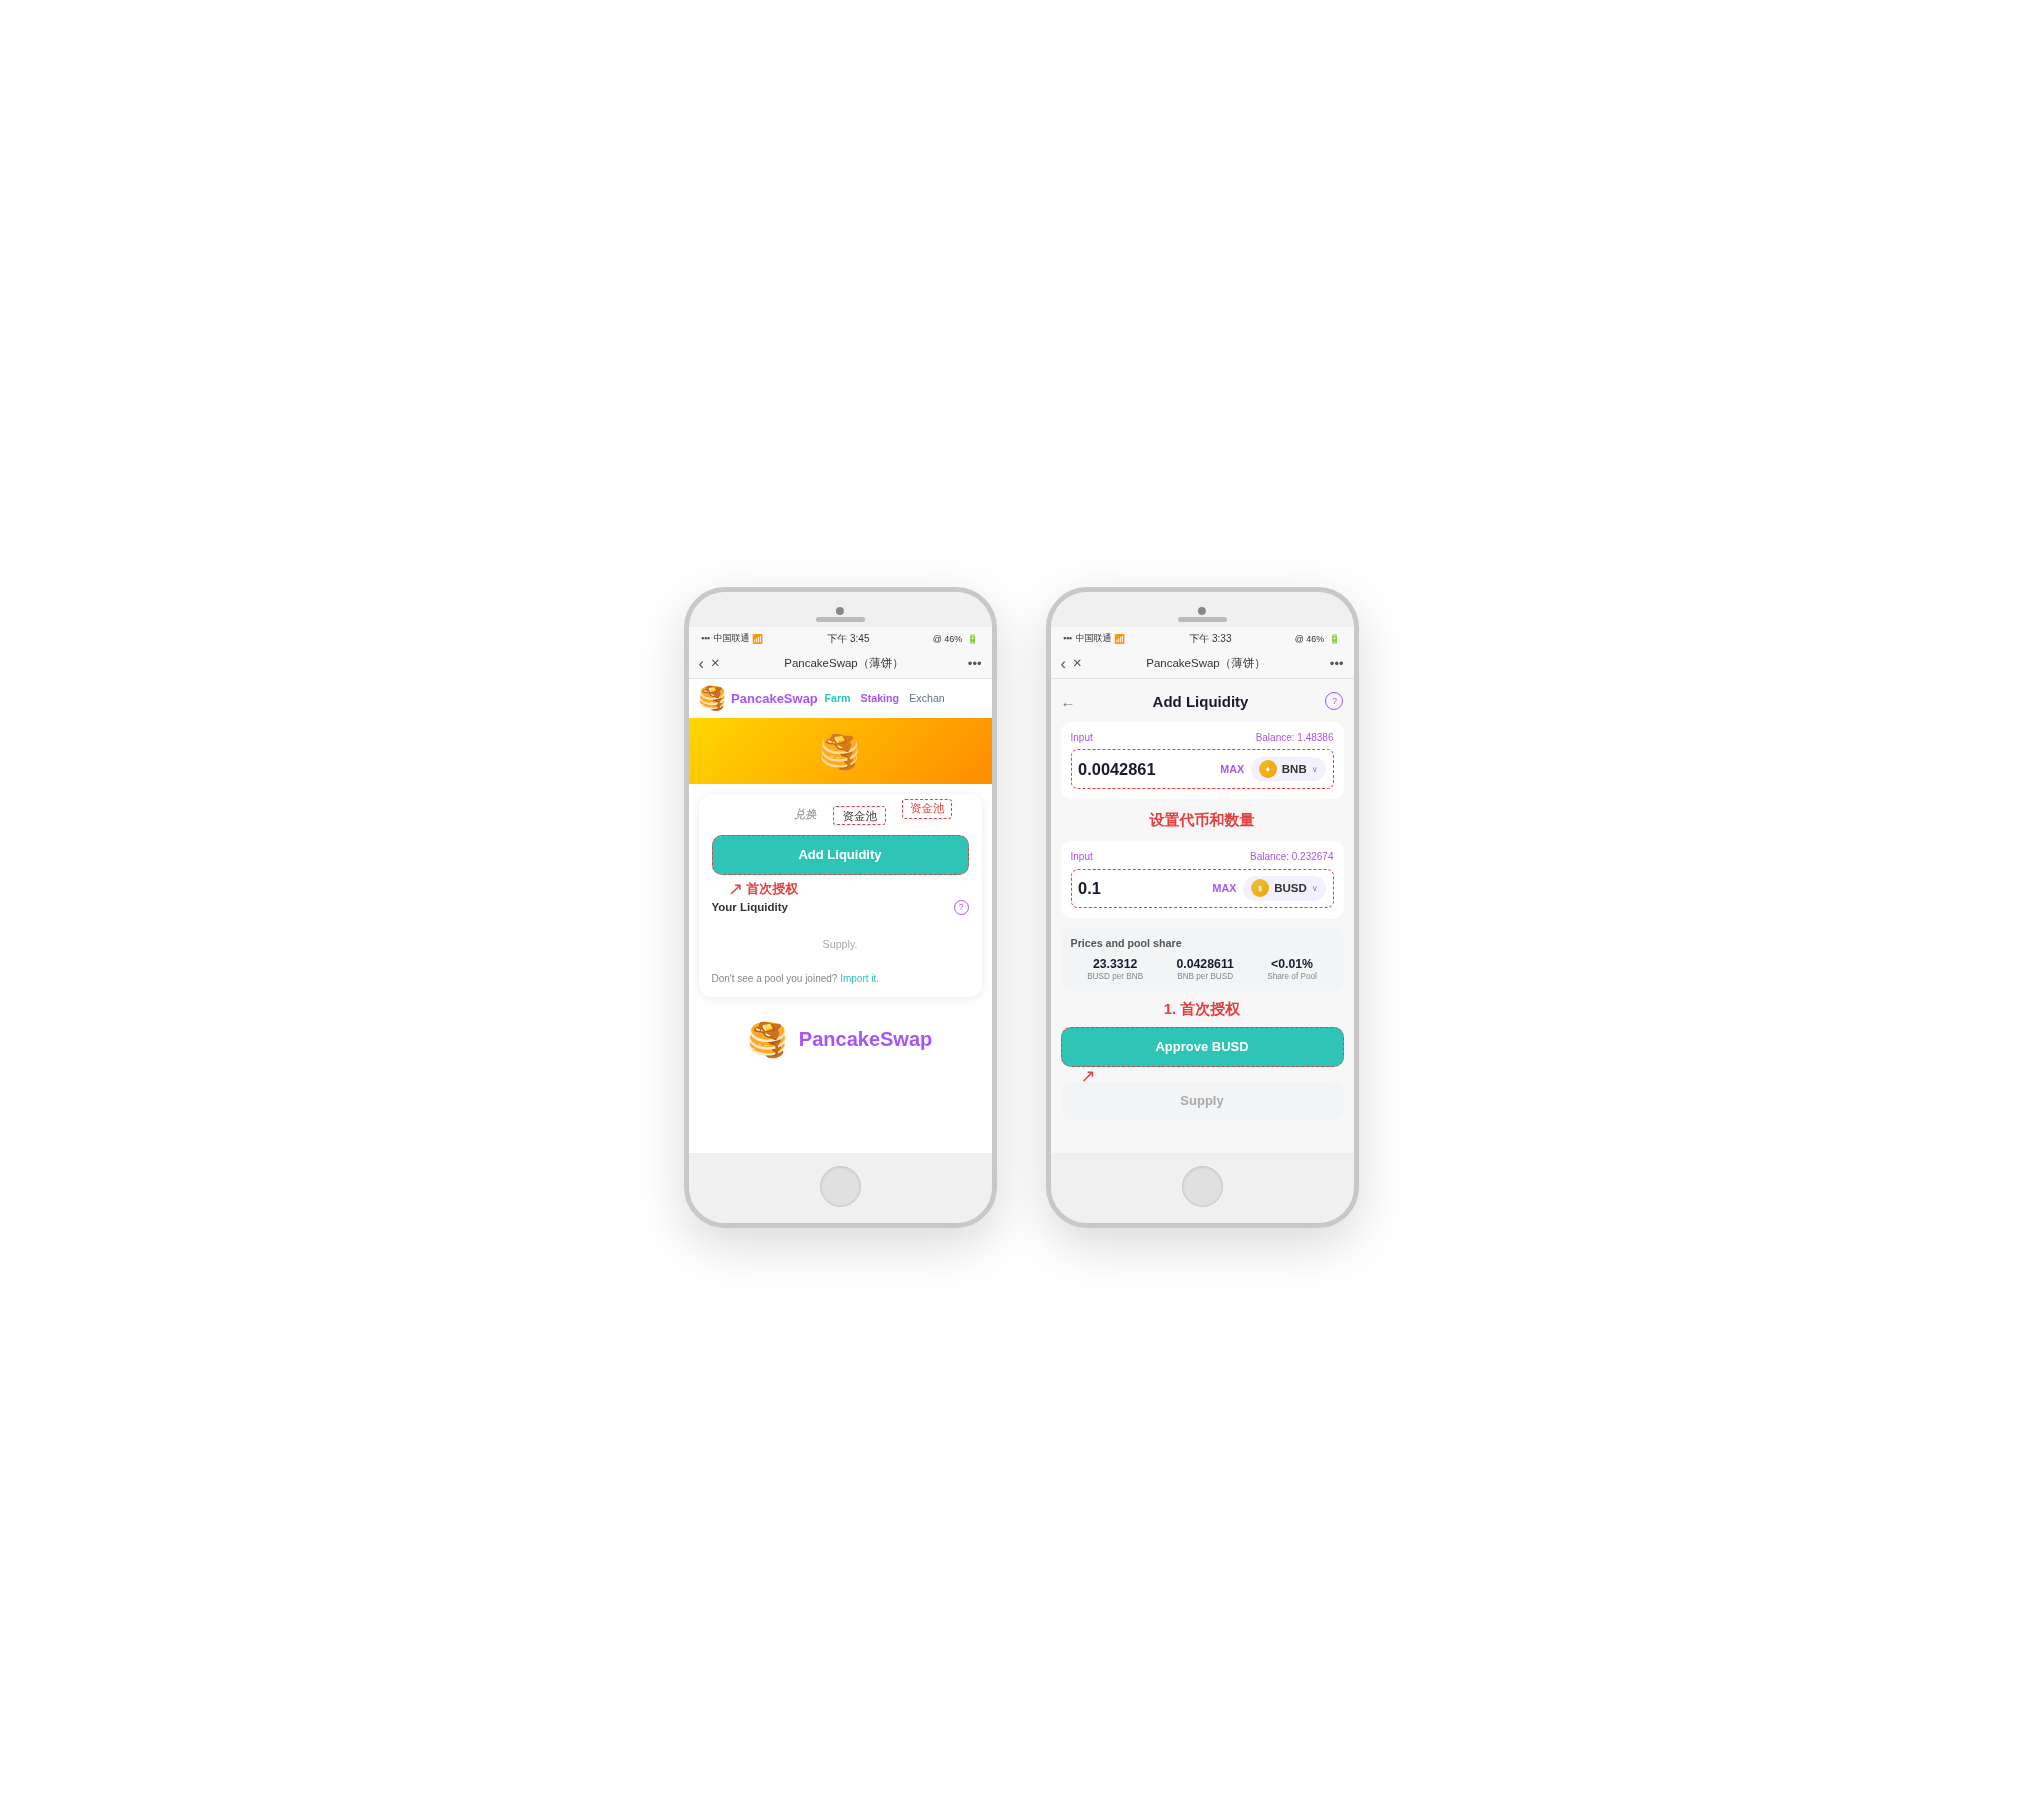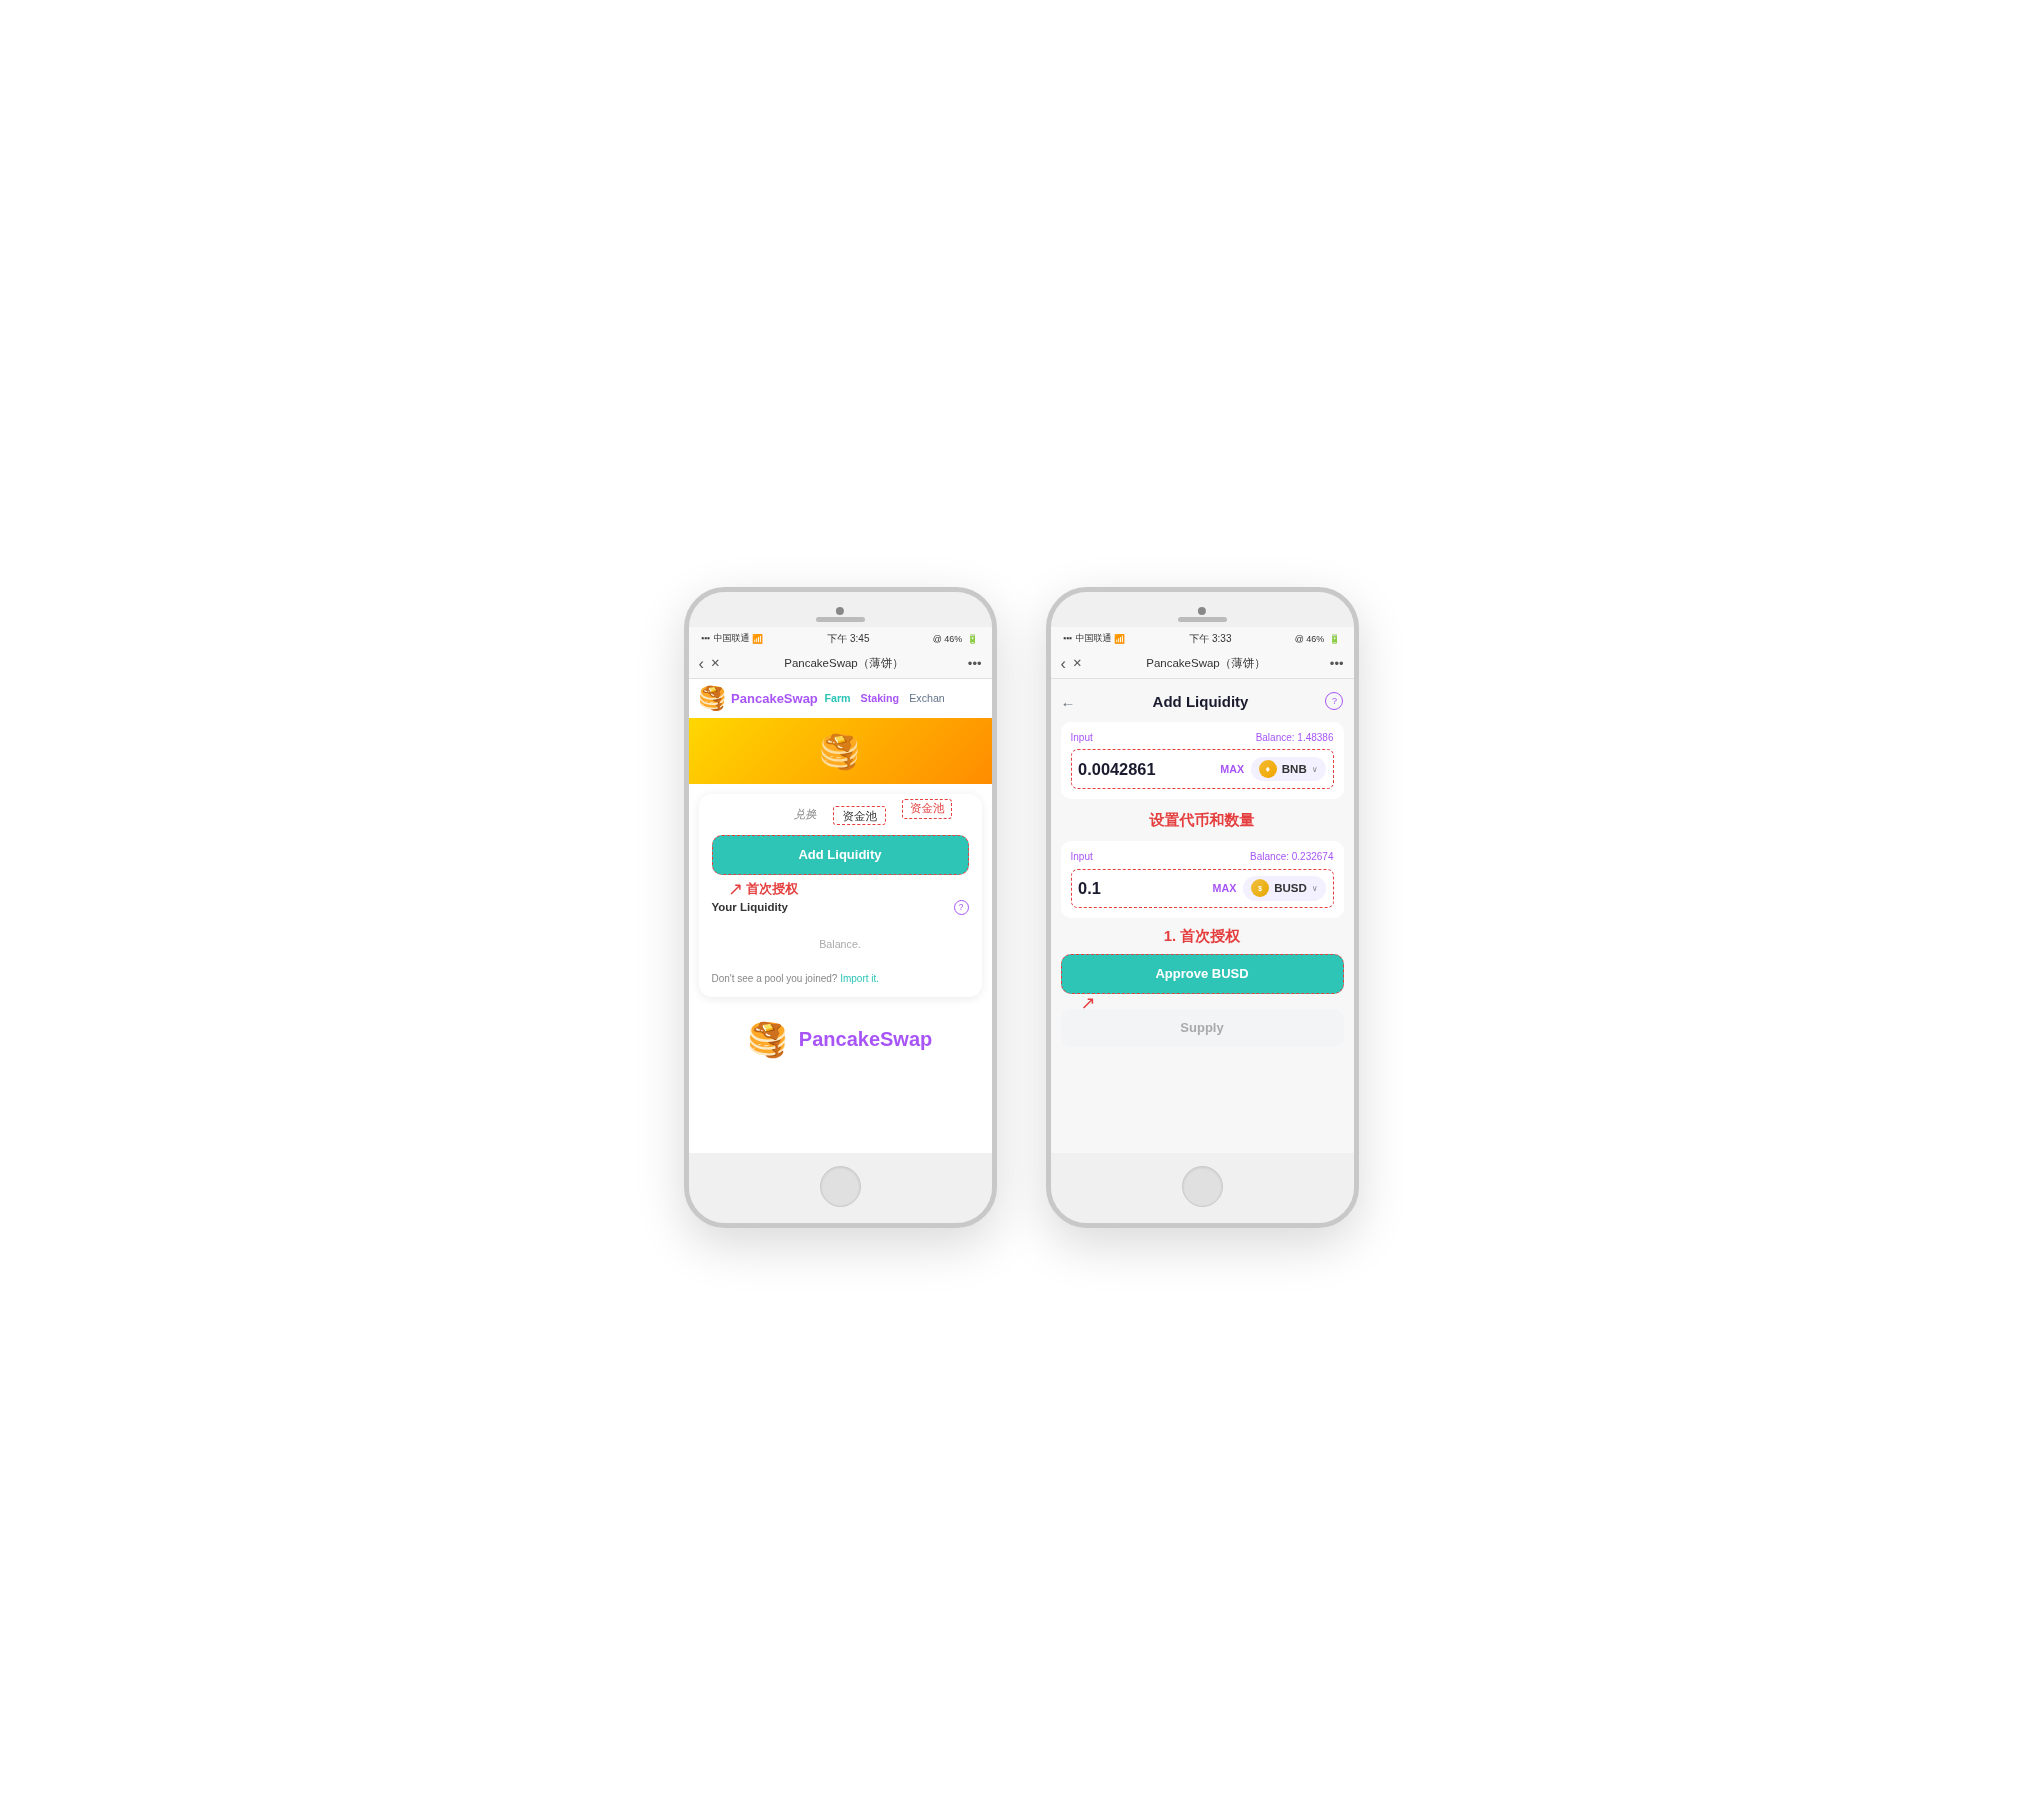--- a/index.html
+++ b/index.html
@@ -494,21 +494,21 @@
             <span class="red-arrow">↗</span>
             <span style="color:#e53e3e; font-size:13px; font-weight:bold;">首次授权</span>
           </div>
         </div>
 
         <div class="your-liquidity">
           <span class="your-liq-text">Your Liquidity</span>
           <div class="info-icon">?</div>
         </div>
 
-        <div class="loading-text">Balance.</div>
+        <div class="loading-text">Supply.</div>
 
         <div class="dont-see">
           <span>Don't see a pool you joined?</span>
           <span class="import-link">Import it.</span>
         </div>
       </div>
 
       <div class="pancake-footer">
         <span class="footer-logo-big">🥞</span>
         <span class="footer-brand-big">PancakeSwap</span>
@@ -591,20 +591,37 @@
             <span class="token-amount">0.1</span>
             <button class="max-btn">MAX</button>
             <div class="token-selector">
               <div class="busd-icon">$</div>
               <span class="token-name">BUSD</span>
               <span class="token-chevron">∨</span>
             </div>
           </div>
         </div>
 
+        <div class="prices-section">
+          <div class="prices-title">Prices and pool share</div>
+          <div class="prices-row">
+            <div class="price-item">
+              <span class="price-value">23.3312</span>
+              <span class="price-label">BUSD per BNB</span>
+            </div>
+            <div class="price-item">
+              <span class="price-value">0.0428611</span>
+              <span class="price-label">BNB per BUSD</span>
+            </div>
+            <div class="price-item">
+              <span class="price-value">&lt;0.01%</span>
+              <span class="price-label">Share of Pool</span>
+            </div>
+          </div>
+        </div>
 
         <div class="first-auth-hint">1. 首次授权</div>
 
         <div style="position:relative;">
           <div class="approve-btn">Approve BUSD</div>
           <div style="position:absolute; left: 20px; bottom: -18px; display:flex; align-items:center; gap:3.3px;">
             <span class="red-arrow">↗</span>
           </div>
         </div>
 

